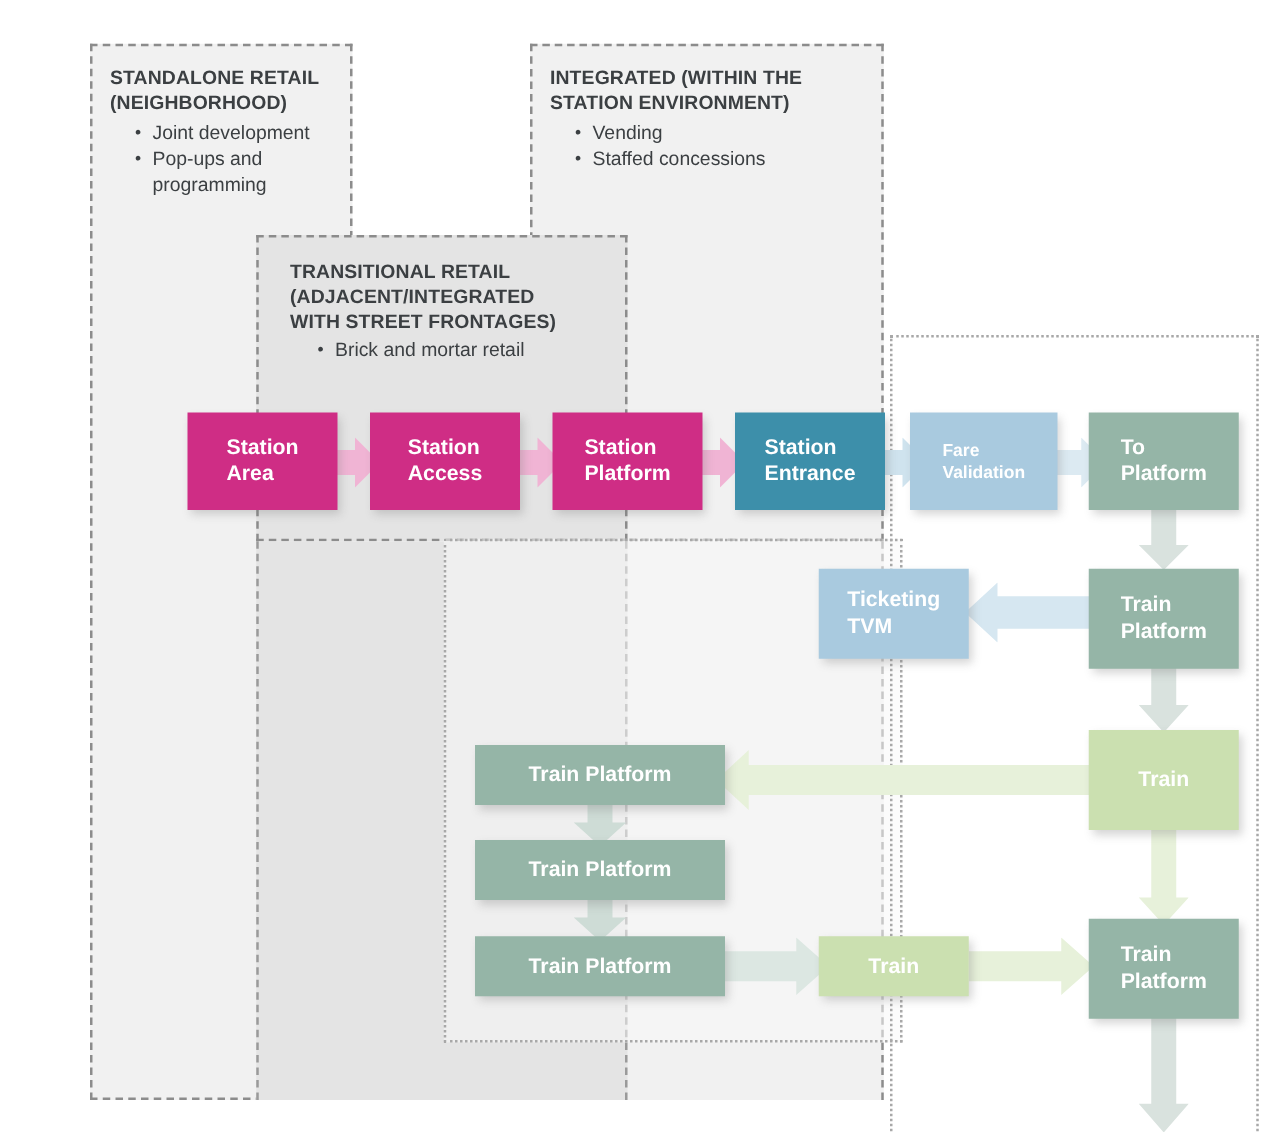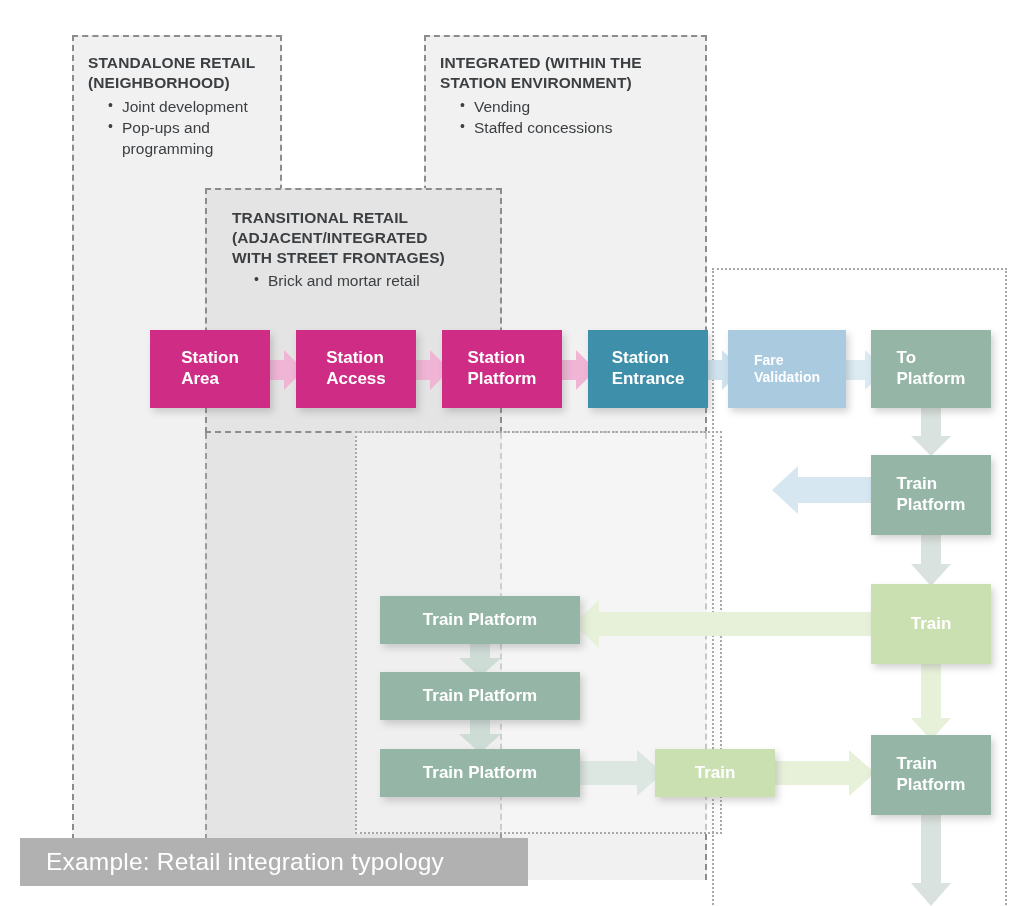--- a/index.html
+++ b/index.html
@@ -235,20 +235,26 @@
     </div>
   </div>
 
   <div class="node" style="left:871px;top:330px;width:120px;height:78px;background:#95b5a7;font-size:17px;z-index:6;">
     <div>
       <span>To</span>
       <span>Platform</span>
     </div>
   </div>
 
+  <div class="node" style="left:655px;top:455px;width:120px;height:72px;background:#a9cadf;font-size:17px;z-index:6;">
+    <div>
+      <span>Ticketing</span>
+      <span>TVM</span>
+    </div>
+  </div>
 
   <div class="node" style="left:871px;top:455px;width:120px;height:80px;background:#95b5a7;font-size:17px;z-index:6;">
     <div>
       <span>Train</span>
       <span>Platform</span>
     </div>
   </div>
 
   <div class="node" style="left:871px;top:584px;width:120px;height:80px;background:#cbe0b0;font-size:17px;z-index:6;">
     <div>
@@ -280,17 +286,14 @@
     </div>
   </div>
 
   <div class="node" style="left:871px;top:735px;width:120px;height:80px;background:#95b5a7;font-size:17px;z-index:6;">
     <div>
       <span>Train</span>
       <span>Platform</span>
     </div>
   </div>
 
-  <div id="caption" style="left:20px;top:838px;width:508px;height:48px;z-index:9;">
-    <span class="cap-text">Example: Retail integration typology</span>
-  </div>
 
 </div>
 
 </body></html>

